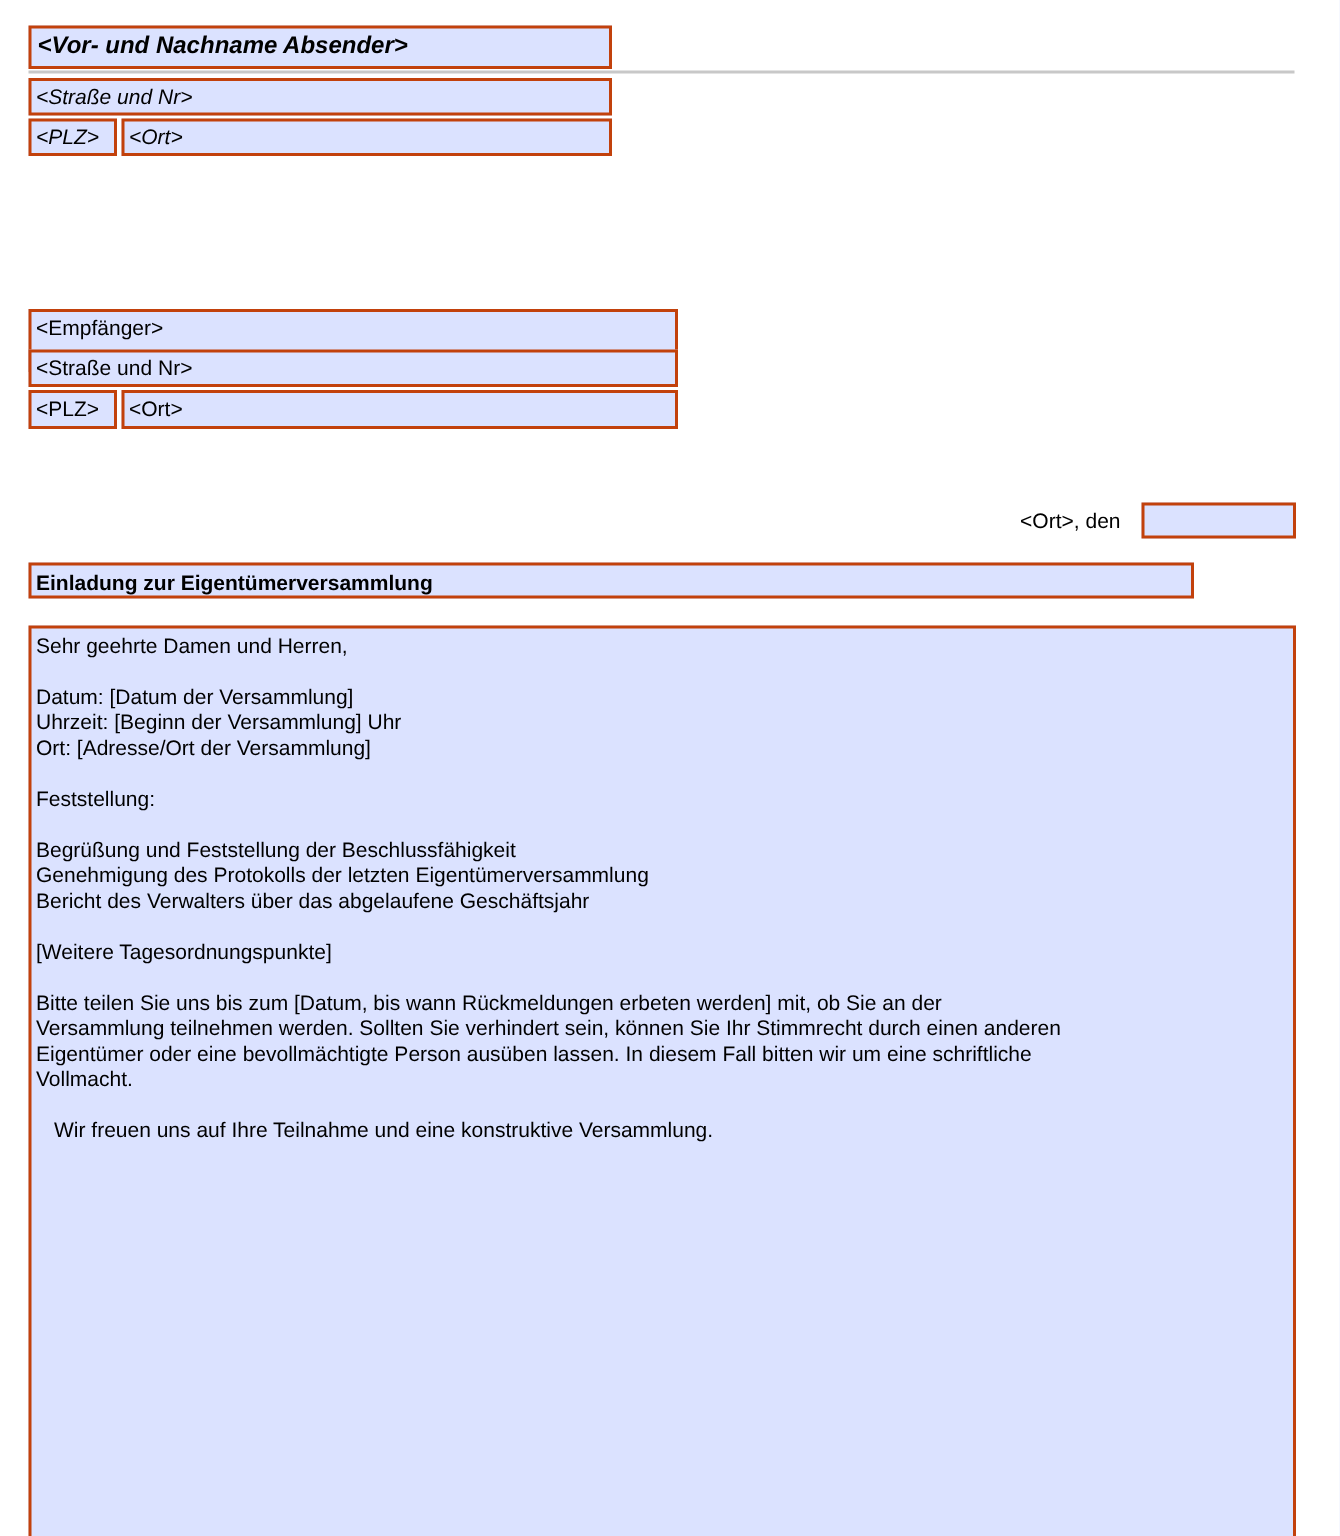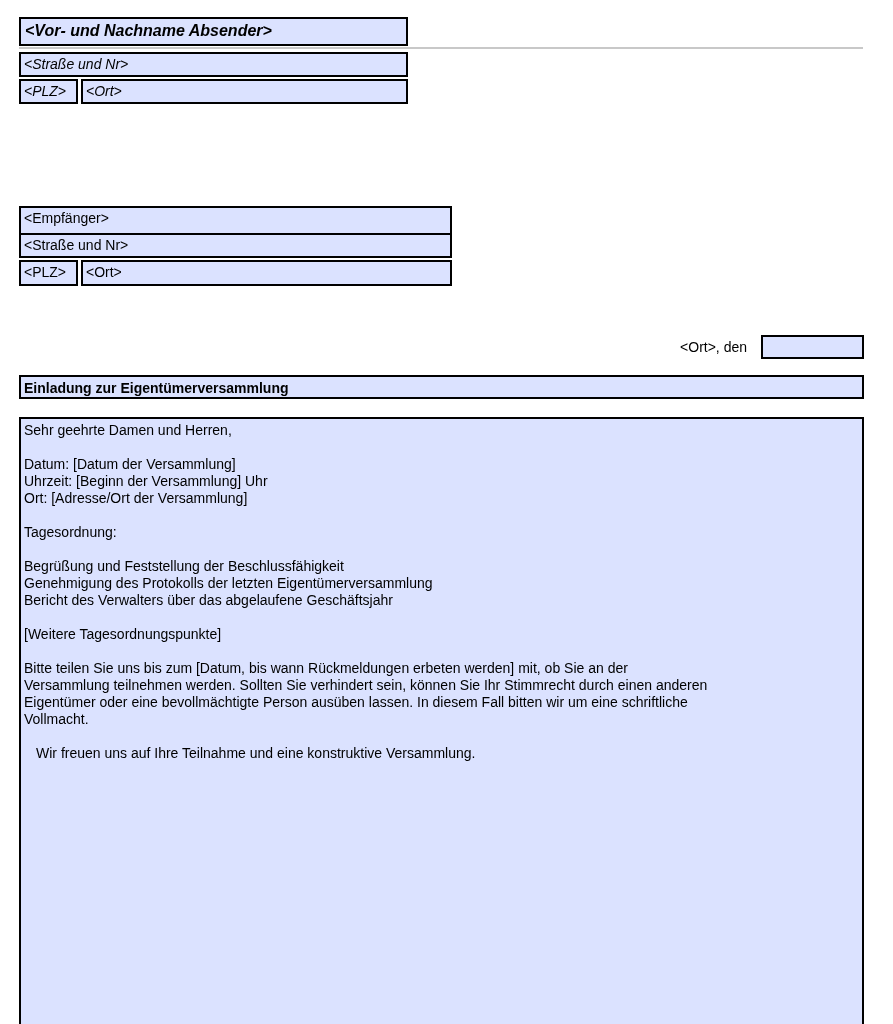--- a/index.html
+++ b/index.html
@@ -2,21 +2,21 @@
 <html><head>
   <meta charset="utf-8">
   <style>
     html, body { margin: 0; padding: 0; background: #ffffff; }
     body {
       width: 893px; height: 1024px; position: relative; overflow: hidden;
       font-family: "Liberation Sans", sans-serif; color: #000;
     }
     .field {
       position: absolute; box-sizing: border-box;
-      background: #dbe2ff; border: 2px solid #000000;
+      background: #dbe2ff; border: 2px solid #c2410c;
       font-size: 14px; line-height: 18px; padding: 1px 3px;
       white-space: nowrap; overflow: hidden;
     }
     .italic { font-style: italic; }
     .sender-name { font-weight: bold; font-style: italic; font-size: 16px; line-height: 20px; padding: 2px 4px; }
     .rule { position: absolute; left: 19px; top: 47px; width: 844px; height: 2px; background: #c8c8c8; }
     .date-line { position: absolute; top: 338px; right: 146px; font-size: 14px; line-height: 18px; }
     .subject { font-weight: bold; }
     .body-field { white-space: normal; padding: 3px 3px; font-size: 14px; line-height: 17px; }
     .body-field p { margin: 0 0 17px 0; }
@@ -32,30 +32,30 @@
 <div class="field italic" style="left:81px; top:79px; width:327px; height:25px;">&lt;Ort&gt;</div>
 
 <div class="field" style="left:19px; top:206px; width:433px; height:42px;">&lt;Empfänger&gt;</div>
 <div class="field" style="left:19px; top:233px; width:433px; height:25px;">&lt;Straße und Nr&gt;</div>
 <div class="field" style="left:19px; top:260px; width:59px; height:26px;">&lt;PLZ&gt;</div>
 <div class="field" style="left:81px; top:260px; width:371px; height:26px;">&lt;Ort&gt;</div>
 
 <div class="date-line">&lt;Ort&gt;, den</div>
 <div class="field" style="left:761px; top:335px; width:103px; height:24px;"></div>
 
-<div class="field subject" style="left:19px; top:375px; width:845px; height:24px; padding-top:2px;">Einladung zur Eigentümerversammlung</div>
+<div class="field subject" style="left:19px; top:375px; width:777px; height:24px; padding-top:2px;">Einladung zur Eigentümerversammlung</div>
 
 <div class="field body-field" style="left:19px; top:417px; width:845px; height:620px;">
   <p>Sehr geehrte Damen und Herren,</p>
   <p>
     <span>Datum: [Datum der Versammlung]</span><br>
     <span>Uhrzeit: [Beginn der Versammlung] Uhr</span><br>
     <span>Ort: [Adresse/Ort der Versammlung]</span>
   </p>
-  <p>Tagesordnung:</p>
+  <p>Feststellung:</p>
   <p>
     <span>Begrüßung und Feststellung der Beschlussfähigkeit</span><br>
     <span>Genehmigung des Protokolls der letzten Eigentümerversammlung</span><br>
     <span>Bericht des Verwalters über das abgelaufene Geschäftsjahr</span>
   </p>
   <p>[Weitere Tagesordnungspunkte]</p>
   <p>
     <span>Bitte teilen Sie uns bis zum [Datum, bis wann Rückmeldungen erbeten werden] mit, ob Sie an der</span><br>
     <span>Versammlung teilnehmen werden. Sollten Sie verhindert sein, können Sie Ihr Stimmrecht durch einen anderen</span><br>
     <span>Eigentümer oder eine bevollmächtigte Person ausüben lassen. In diesem Fall bitten wir um eine schriftliche</span><br>

